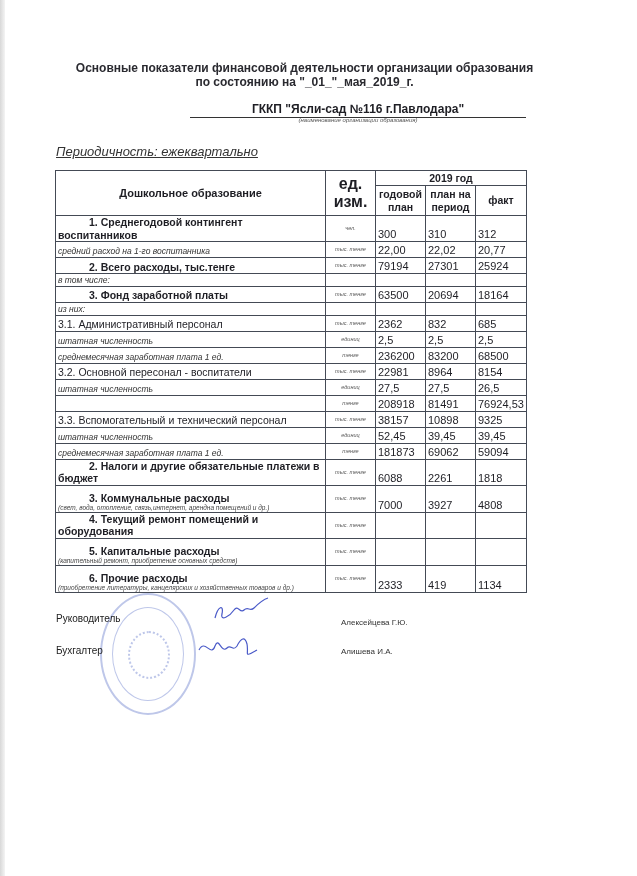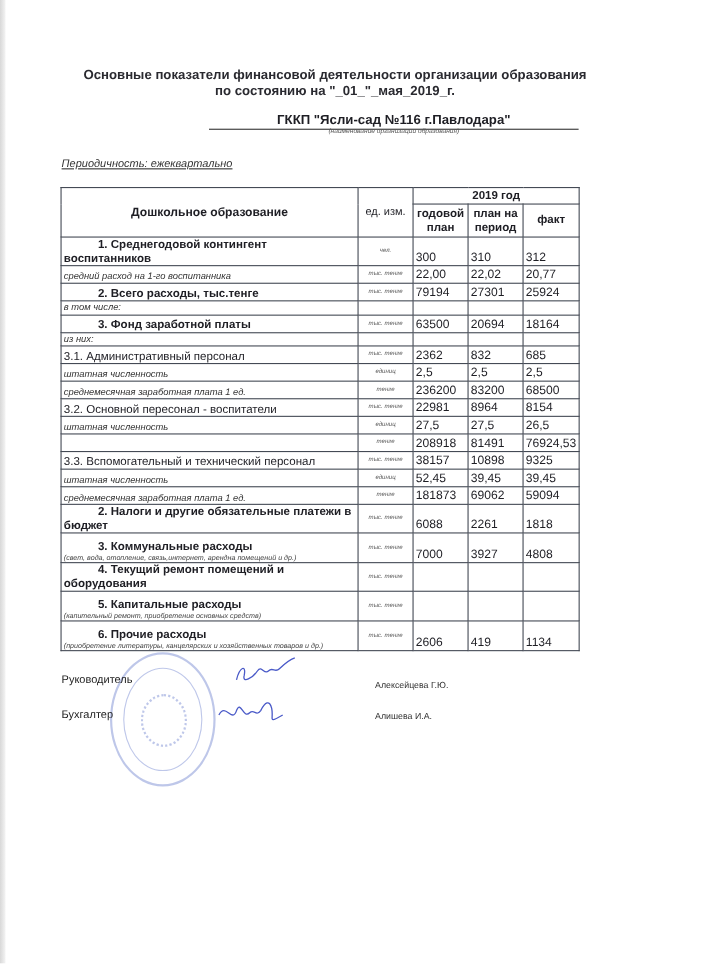--- a/index.html
+++ b/index.html
@@ -3,21 +3,21 @@
 <meta charset="utf-8">
 <style>
   html, body { margin: 0; padding: 0; background: #ffffff; }
   body { width: 637px; height: 876px; position: relative; overflow: hidden; font-family: "Liberation Sans", sans-serif; color: #1e1e24; }
   .scan-edge { position: absolute; left: 0; top: 0; width: 5px; height: 876px; background: linear-gradient(to right, #d8d8d8, #f4f4f4); }
   .title { position: absolute; left: 0; width: 609px; text-align: center; font-weight: bold; font-size: 12px; color: #2a2a30; }
   .t1 { top: 61px; }
   .t2 { top: 75px; }
   .org { position: absolute; left: 190px; width: 336px; top: 102px; text-align: center; font-weight: bold; font-size: 12px; border-bottom: 1px solid #333; padding-bottom: 1px; }
   .org-caption { position: absolute; left: 190px; width: 336px; top: 117px; text-align: center; font-style: italic; font-size: 6px; color: #555; }
-  .period { position: absolute; left: 56px; top: 144px; font-style: italic; font-size: 10px; text-decoration: underline; color: #333; }
+  .period { position: absolute; left: 56px; top: 144px; font-style: italic; font-size: 13px; text-decoration: underline; color: #333; }
   table { position: absolute; left: 55px; top: 170px; border-collapse: collapse; width: 471px; table-layout: fixed; }
   td, th { border: 1px solid #444a55; padding: 0 2px; font-size: 10px; vertical-align: bottom; line-height: 1.15; }
   th { font-weight: bold; font-size: 10.5px; vertical-align: middle; }
   col.c1 { width: 270px; } col.c2 { width: 50px; } col.c3 { width: 50px; } col.c4 { width: 50px; } col.c5 { width: 51px; }
   .unit { font-size: 5.5px; font-style: italic; color: #555; text-align: center; vertical-align: middle; }
   .num { text-align: left; font-size: 11px; }
   .bold { font-weight: bold; font-size: 10.5px; margin-left: 31px; }
   .ital { font-style: italic; font-size: 8.5px; color: #333; }
   .sub { font-style: italic; font-size: 6.5px; color: #444; display: block; }
   .sec { font-size: 10.5px; }
@@ -43,21 +43,21 @@
   <colgroup>
       <col class="c1">
       <col class="c2">
       <col class="c3">
       <col class="c4">
       <col class="c5">
     </colgroup>
   <thead>
     <tr style="height:15px">
       <th rowspan="2" style="font-size:11px">Дошкольное образование</th>
-      <th rowspan="2" style="font-weight:normal;font-size:10px">ед. изм.</th>
+      <th rowspan="2" style="font-weight:bold;font-size:16px">ед. изм.</th>
       <th colspan="3">2019 год</th>
     </tr>
     <tr style="height:30px">
       <th>годовой план</th>
       <th>план на период</th>
       <th>факт</th>
     </tr>
   </thead>
   <tbody id="tbody">
       <tr style="height: 16px;">
@@ -189,21 +189,21 @@
       <tr style="height: 27px;">
         <td><span class="bold">5. Капитальные расходы</span><span class="sub">(капительный ремонт, приобретение основных средств)</span></td>
         <td class="unit">тыс. тенге</td>
         <td class="num"></td>
         <td class="num"></td>
         <td class="num"></td>
       </tr>
       <tr style="height: 27px;">
         <td><span class="bold">6. Прочие расходы</span><span class="sub">(приобретение литературы, канцелярских и хозяйственных товаров и др.)</span></td>
         <td class="unit">тыс. тенге</td>
-        <td class="num">2606</td>
+        <td class="num">2333</td>
         <td class="num">419</td>
         <td class="num">1134</td>
       </tr>
     </tbody>
 </table>
 
 <div class="stamp">
     <div class="stamp-emblem"></div>
   </div>
 

